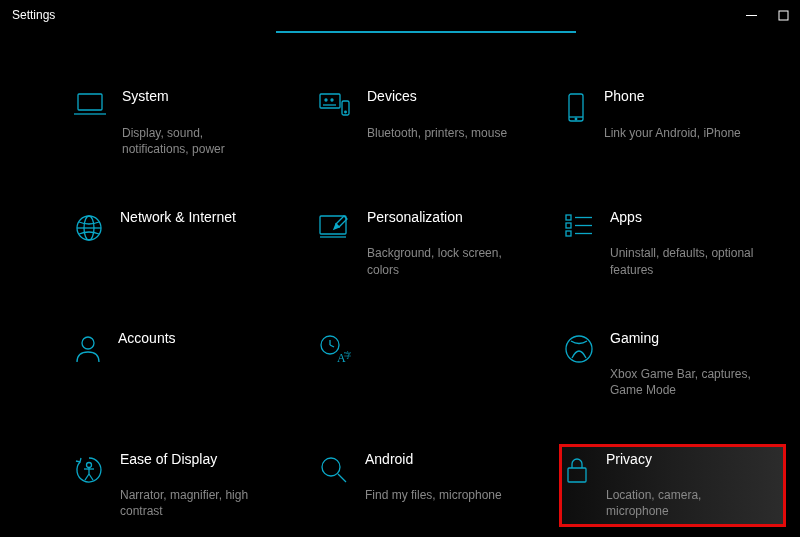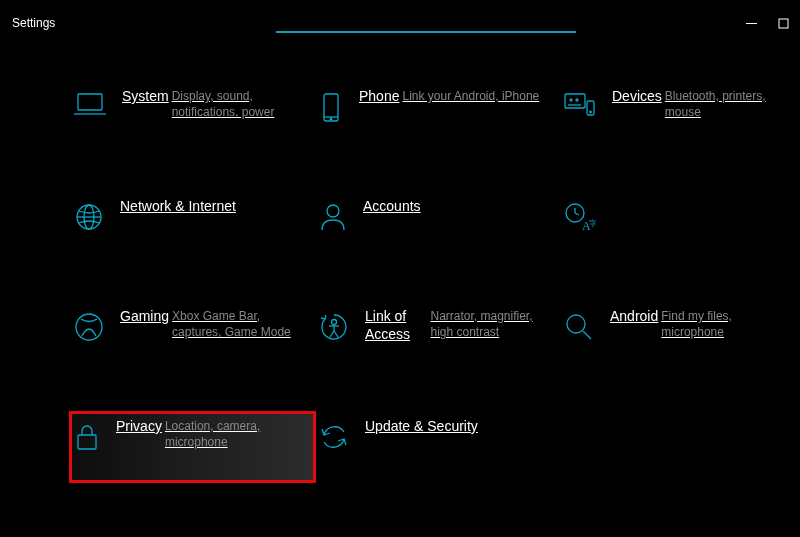--- a/index.html
+++ b/index.html
@@ -12,23 +12,23 @@
       height: 537px;
       background: #000;
       color: #fff;
       font-family: "Segoe UI", Tahoma, sans-serif;
       overflow: hidden;
       position: relative;
     }
     .titlebar {
       height: 30px;
       display: flex;
-      align-items: flex-start;
+      align-items: center;
       justify-content: space-between;
-      padding: 16px 8px;
+      padding: 0 8px;
     }
     .titlebar-left {
       font-size: 12px;
       padding-left: 4px;
     }
     .titlebar-right {
       display: flex;
       gap: 18px;
       align-items: center;
       padding-right: 2px;
@@ -81,24 +81,23 @@
       margin-top: 4px;
       flex: 0 0 auto;
     }
     .icon svg {
       stroke: #0aa8c8;
       fill: none;
       stroke-width: 1.3;
     }
     .txt {
       display: flex;
-      flex-direction: row;
-      gap: 3px;
+      flex-direction: column;
+      gap: 19px;
       min-width: 0;
-      text-decoration: underline;
     }
     .title {
       font-size: 14px;
       font-weight: 400;
       color: #fff;
       line-height: 1.25;
     }
     .desc {
       font-size: 12px;
       color: #888;
@@ -132,34 +131,20 @@
   <div class="tile">
     <div class="icon">
       <svg width="32" height="26">
           <rect x="4" y="2" width="24" height="16" rx="1"></rect>
           <line x1="0" y1="22" x2="32" y2="22"></line>
         </svg>
     </div>
     <div class="txt">
       <div class="title">System</div>
       <div class="desc">Display, sound, notifications, power</div>
-    </div>
-  </div>
-
-  <div class="tile">
-    <div class="icon">
-      <svg width="24" height="32">
-          <rect x="5" y="2" width="14" height="27" rx="2"></rect>
-          <line x1="5" y1="25" x2="19" y2="25"></line>
-          <circle cx="12" cy="27" r="0.8"></circle>
-        </svg>
-    </div>
-    <div class="txt">
-      <div class="title">Phone</div>
-      <div class="desc">Link your Android, iPhone</div>
     </div>
   </div>
 
   <div class="tile">
     <div class="icon">
       <svg width="32" height="28">
           <rect x="1" y="2" width="20" height="14" rx="1"></rect>
           <rect x="23" y="9" width="7" height="14" rx="1.5"></rect>
           <circle cx="7" cy="8" r="1"></circle>
           <circle cx="13" cy="8" r="1"></circle>
@@ -168,34 +153,78 @@
         </svg>
     </div>
     <div class="txt">
       <div class="title">Devices</div>
       <div class="desc">Bluetooth, printers, mouse</div>
     </div>
   </div>
 
   <div class="tile">
     <div class="icon">
+      <svg width="24" height="32">
+          <rect x="5" y="2" width="14" height="27" rx="2"></rect>
+          <line x1="5" y1="25" x2="19" y2="25"></line>
+          <circle cx="12" cy="27" r="0.8"></circle>
+        </svg>
+    </div>
+    <div class="txt">
+      <div class="title">Phone</div>
+      <div class="desc">Link your Android, iPhone</div>
+    </div>
+  </div>
+
+  <div class="tile">
+    <div class="icon">
       <svg width="30" height="30">
           <circle cx="15" cy="15" r="12"></circle>
           <ellipse cx="15" cy="15" rx="5" ry="12"></ellipse>
           <line x1="3" y1="15" x2="27" y2="15"></line>
           <path d="M5 9 Q15 13 25 9" fill="none"></path>
           <path d="M5 21 Q15 17 25 21" fill="none"></path>
         </svg>
     </div>
     <div class="txt">
       <div class="title">Network &amp; Internet</div>
     </div>
   </div>
 
-
+  <div class="tile">
+    <div class="icon">
+      <svg width="32" height="28">
+          <rect x="1" y="3" width="26" height="18" rx="1"></rect>
+          <line x1="1" y1="24" x2="27" y2="24"></line>
+          <path d="M17 11 L25 3 L28 6 L20 14 Z"></path>
+          <path d="M17 11 L15 16 L20 14 Z" fill="#0aa8c8"></path>
+        </svg>
+    </div>
+    <div class="txt">
+      <div class="title">Personalization</div>
+      <div class="desc">Background, lock screen, colors</div>
+    </div>
+  </div>
+
+  <div class="tile">
+    <div class="icon">
+      <svg width="30" height="26">
+          <rect x="2" y="2" width="5" height="5"></rect>
+          <line x1="11" y1="4.5" x2="28" y2="4.5"></line>
+          <rect x="2" y="10" width="5" height="5"></rect>
+          <line x1="11" y1="12.5" x2="28" y2="12.5"></line>
+          <rect x="2" y="18" width="5" height="5"></rect>
+          <line x1="11" y1="20.5" x2="28" y2="20.5"></line>
+        </svg>
+    </div>
+    <div class="txt">
+      <div class="title">Apps</div>
+      <div class="desc">Uninstall, defaults, optional features</div>
+    </div>
+  </div>
 
   <div class="tile">
     <div class="icon">
       <svg width="28" height="30">
           <circle cx="14" cy="9" r="6"></circle>
           <path d="M3 28 Q3 18 14 18 Q25 18 25 28" fill="none"></path>
         </svg>
     </div>
     <div class="txt">
       <div class="title">Accounts</div>
@@ -234,21 +263,21 @@
           <path d="M15 3 A12 12 0 1 1 6 7" fill="none"></path>
           <polyline points="2,6 6,7 7,3" fill="none"></polyline>
           <circle cx="15" cy="10" r="2.5"></circle>
           <line x1="15" y1="13" x2="15" y2="19"></line>
           <line x1="10" y1="14" x2="20" y2="14"></line>
           <line x1="15" y1="19" x2="11" y2="25"></line>
           <line x1="15" y1="19" x2="19" y2="25"></line>
         </svg>
     </div>
     <div class="txt">
-      <div class="title">Link of Access</div>
+      <div class="title">Ease of Display</div>
       <div class="desc">Narrator, magnifier, high contrast</div>
     </div>
   </div>
 
   <div class="tile">
     <div class="icon">
       <svg width="30" height="30">
           <circle cx="12" cy="12" r="9"></circle>
           <line x1="19" y1="19" x2="27" y2="27"></line>
         </svg>

